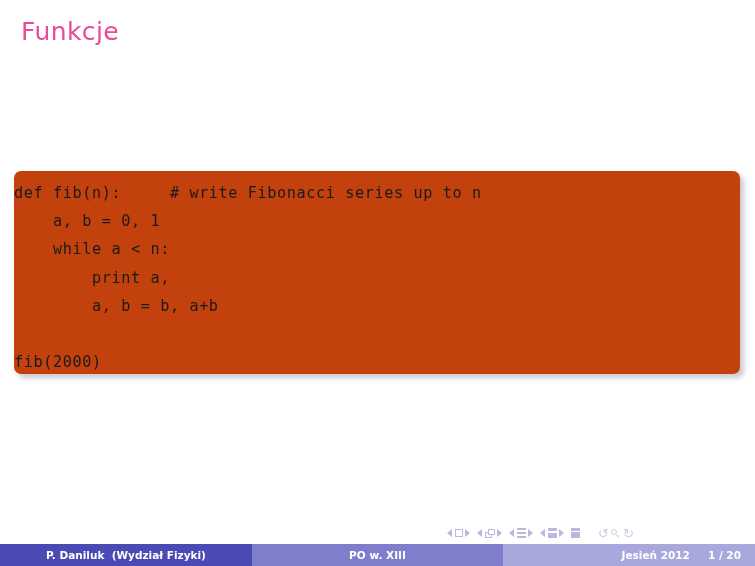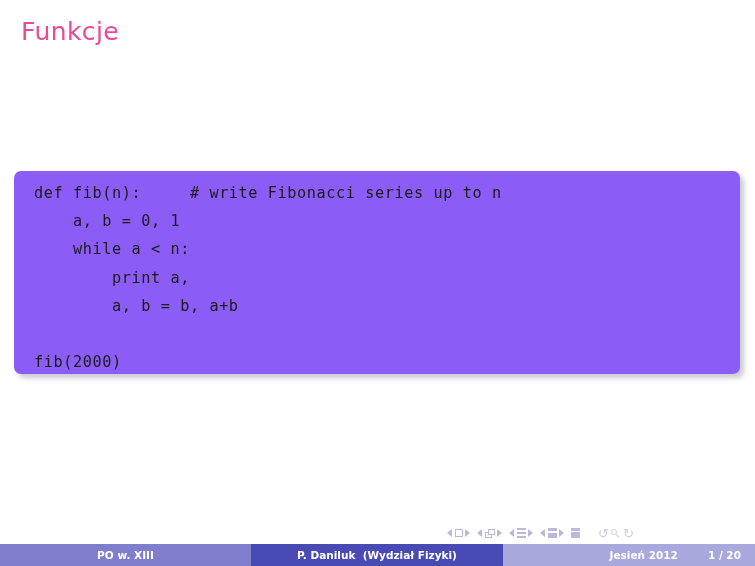--- a/index.html
+++ b/index.html
@@ -28,25 +28,25 @@
     white-space: pre;
   }
 
   
   #code-block {
     position: absolute;
     left: 14px;
     top: 171px;
     width: 726px;
     height: 203px;
-    background: #8b5cf6;
+    background: #c2410c;
     border-radius: 7px;
     box-shadow: 4px 4px 5px rgba(130,130,145,0.42);
     box-sizing: border-box;
-    padding: 8px 0 0 20px;
+    padding: 8px 0 0 0;
   }
   #code-text {
     font-family: "DejaVu Sans Mono", "Liberation Mono", monospace;
     font-size: 15.2px;
     line-height: 28.2px;
     color: #1b1b1b;
     white-space: pre;
     margin: 0;
     letter-spacing: 0.6px;
   }
@@ -162,21 +162,21 @@
     font-weight: bold;
     color: #ffffff;
     white-space: pre;
     box-sizing: border-box;
   }
   #foot-author  { width: 252px; background: #4a4ab4; }
   #foot-title   { width: 251px; background: #7e7ecd; }
   #foot-right   { width: 252px; background: #a8a8dc;
                   justify-content: flex-end; padding-right: 14px;
                   gap: 0px; }
-  #foot-date { margin-right: 30px; }
+  #foot-date { margin-right: 18px; }
 </style>
 </head>
 <body>
 
 <div id="slide-title">Funkcje</div>
 
 <div id="code-block">
   <pre id="code-text">def fib(n):     # write Fibonacci series up to n
     a, b = 0, 1
     while a &lt; n:
@@ -212,19 +212,19 @@
     <span class="tri-r"></span>
   </div>
 
   <span class="glyph-solid"></span>
   <span class="glyph-circ">↺</span>
   <span class="glyph-mag"></span>
   <span class="glyph-circ">↻</span>
 </div>
 
 <div id="footer">
+  <div class="foot-seg" id="foot-author">P. Daniluk  (Wydział Fizyki)</div>
   <div class="foot-seg" id="foot-title">PO w. XIII</div>
-  <div class="foot-seg" id="foot-author">P. Daniluk  (Wydział Fizyki)</div>
   <div class="foot-seg" id="foot-right">
     <span id="foot-date">Jesień 2012</span>
     <span id="foot-page">1 / 20</span>
   </div>
 </div>
 
 </body></html>

